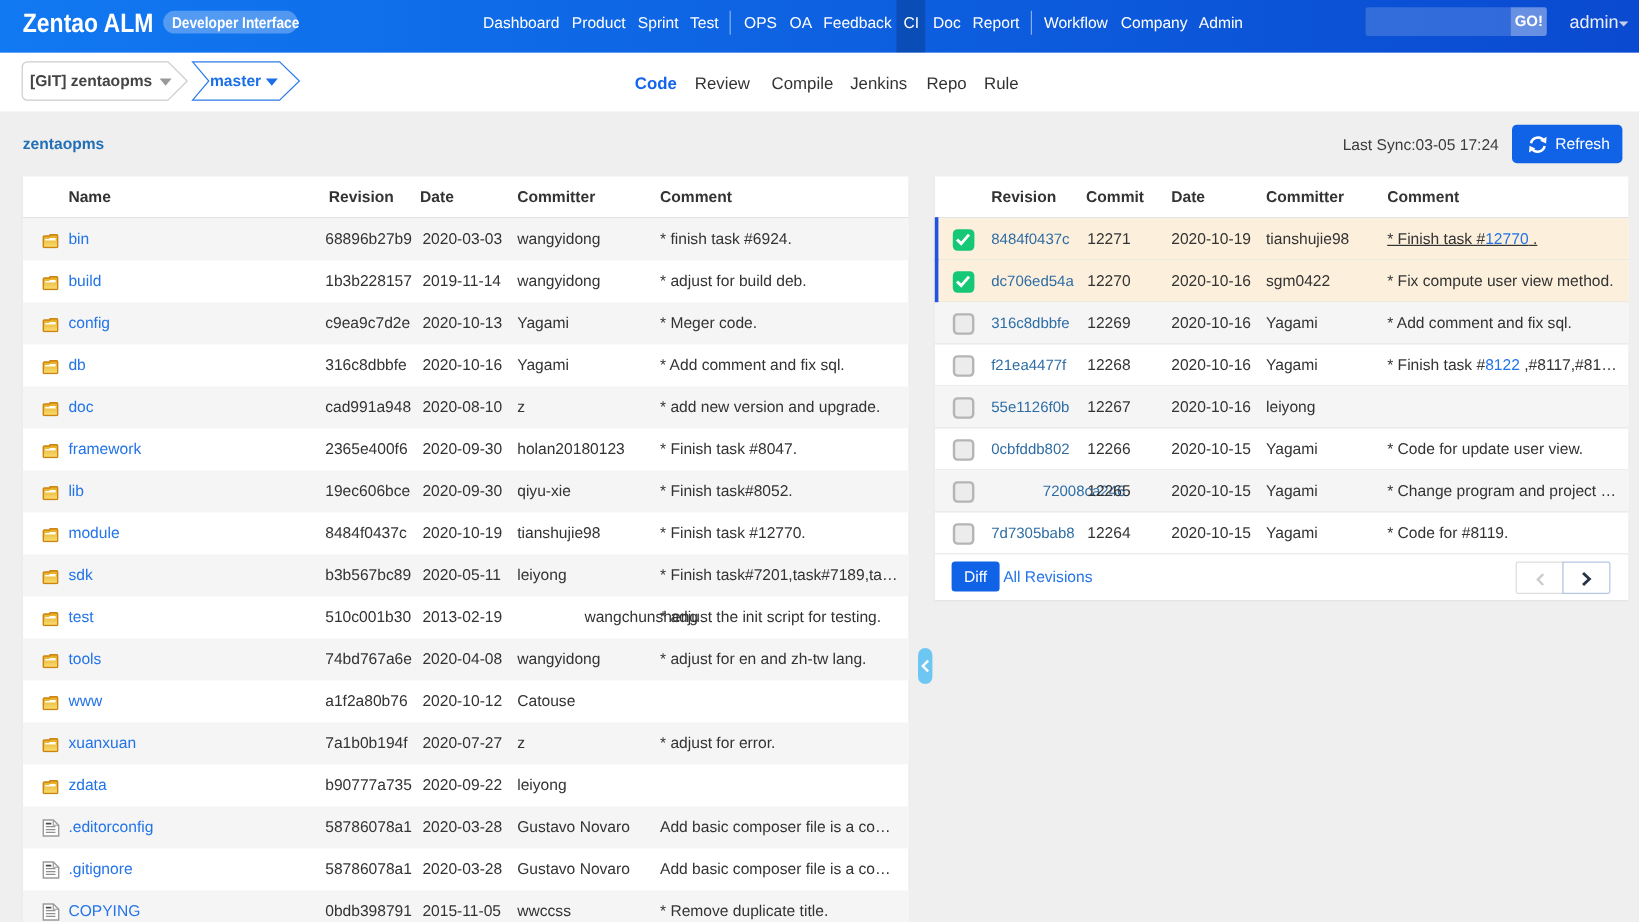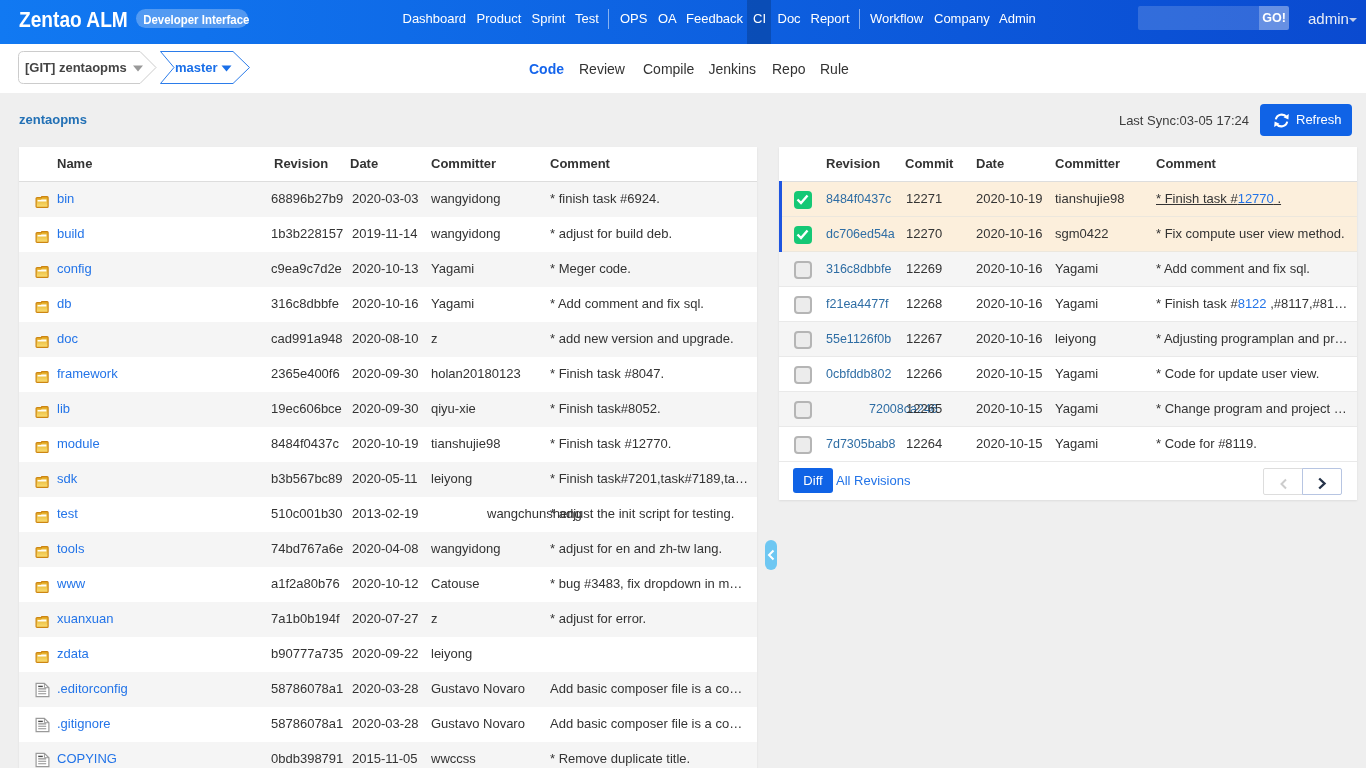--- a/index.html
+++ b/index.html
@@ -339,21 +339,20 @@
               <stop offset="1" stop-color="#fadf74"></stop>
             </linearGradient>
           </defs>
           <path d="M1.1 2.6 a0.9 0.9 0 0 1 0.9 -0.9 h4.4 v-0.4 a0.6 0.6 0 0 1 0.6 -0.6 h5.2 a0.9 0.9 0 0 1 0.9 0.9 v8.8 a0.9 0.9 0 0 1 -0.9 0.9 h-10.2 a0.9 0.9 0 0 1 -0.9 -0.9 z" fill="url(#fg)" stroke="#cd8512" stroke-width="1.2"></path>
           <path d="M2.6 4.9 v-0.8 h3.6 v-0.7 h5.2 v2 h-8.8 z" fill="#fffdf5"></path>
         </svg></span>
       <div class="lc" style="left:38px;"><a>www</a></div>
       <div class="lc" style="left:252px;">a1f2a80b76</div>
       <div class="lc" style="left:333px;">2020-10-12</div>
       <div class="lc" style="left:412px;">Catouse</div>
-      <div class="lc" style="left:531px;">* bug #3483, fix dropdown in m…</div>
     </div>
     <div class="lrow alt">
       <span class="ic" style="top:12px;"><svg width="14" height="12" viewBox="0 0 14 12">
           <defs>
             <linearGradient id="fg" x1="0" y1="0" x2="0" y2="1">
               <stop offset="0" stop-color="#e3a81f"></stop>
               <stop offset="1" stop-color="#fadf74"></stop>
             </linearGradient>
           </defs>
           <path d="M1.1 2.6 a0.9 0.9 0 0 1 0.9 -0.9 h4.4 v-0.4 a0.6 0.6 0 0 1 0.6 -0.6 h5.2 a0.9 0.9 0 0 1 0.9 0.9 v8.8 a0.9 0.9 0 0 1 -0.9 0.9 h-10.2 a0.9 0.9 0 0 1 -0.9 -0.9 z" fill="url(#fg)" stroke="#cd8512" stroke-width="1.2"></path>
@@ -471,21 +470,20 @@
       <div class="rc" style="left:197px;">2020-10-16</div>
       <div class="rc" style="left:276px;">Yagami</div>
       <div class="rc" style="left:377px;">* Finish task #<a>8122</a> ,#8117,#81…</div>
     </div>
     <div class="rrow alt">
       <div class="cb"></div>
       <div class="rc rev" style="left:47px;"><a>55e1126f0b</a></div>
       <div class="rc" style="left:127px;">12267</div>
       <div class="rc" style="left:197px;">2020-10-16</div>
       <div class="rc" style="left:276px;">leiyong</div>
-      <div class="rc" style="left:377px;">* Adjusting programplan and pr…</div>
     </div>
     <div class="rrow">
       <div class="cb"></div>
       <div class="rc rev" style="left:47px;"><a>0cbfddb802</a></div>
       <div class="rc" style="left:127px;">12266</div>
       <div class="rc" style="left:197px;">2020-10-15</div>
       <div class="rc" style="left:276px;">Yagami</div>
       <div class="rc" style="left:377px;">* Code for update user view.</div>
     </div>
     <div class="rrow alt">

